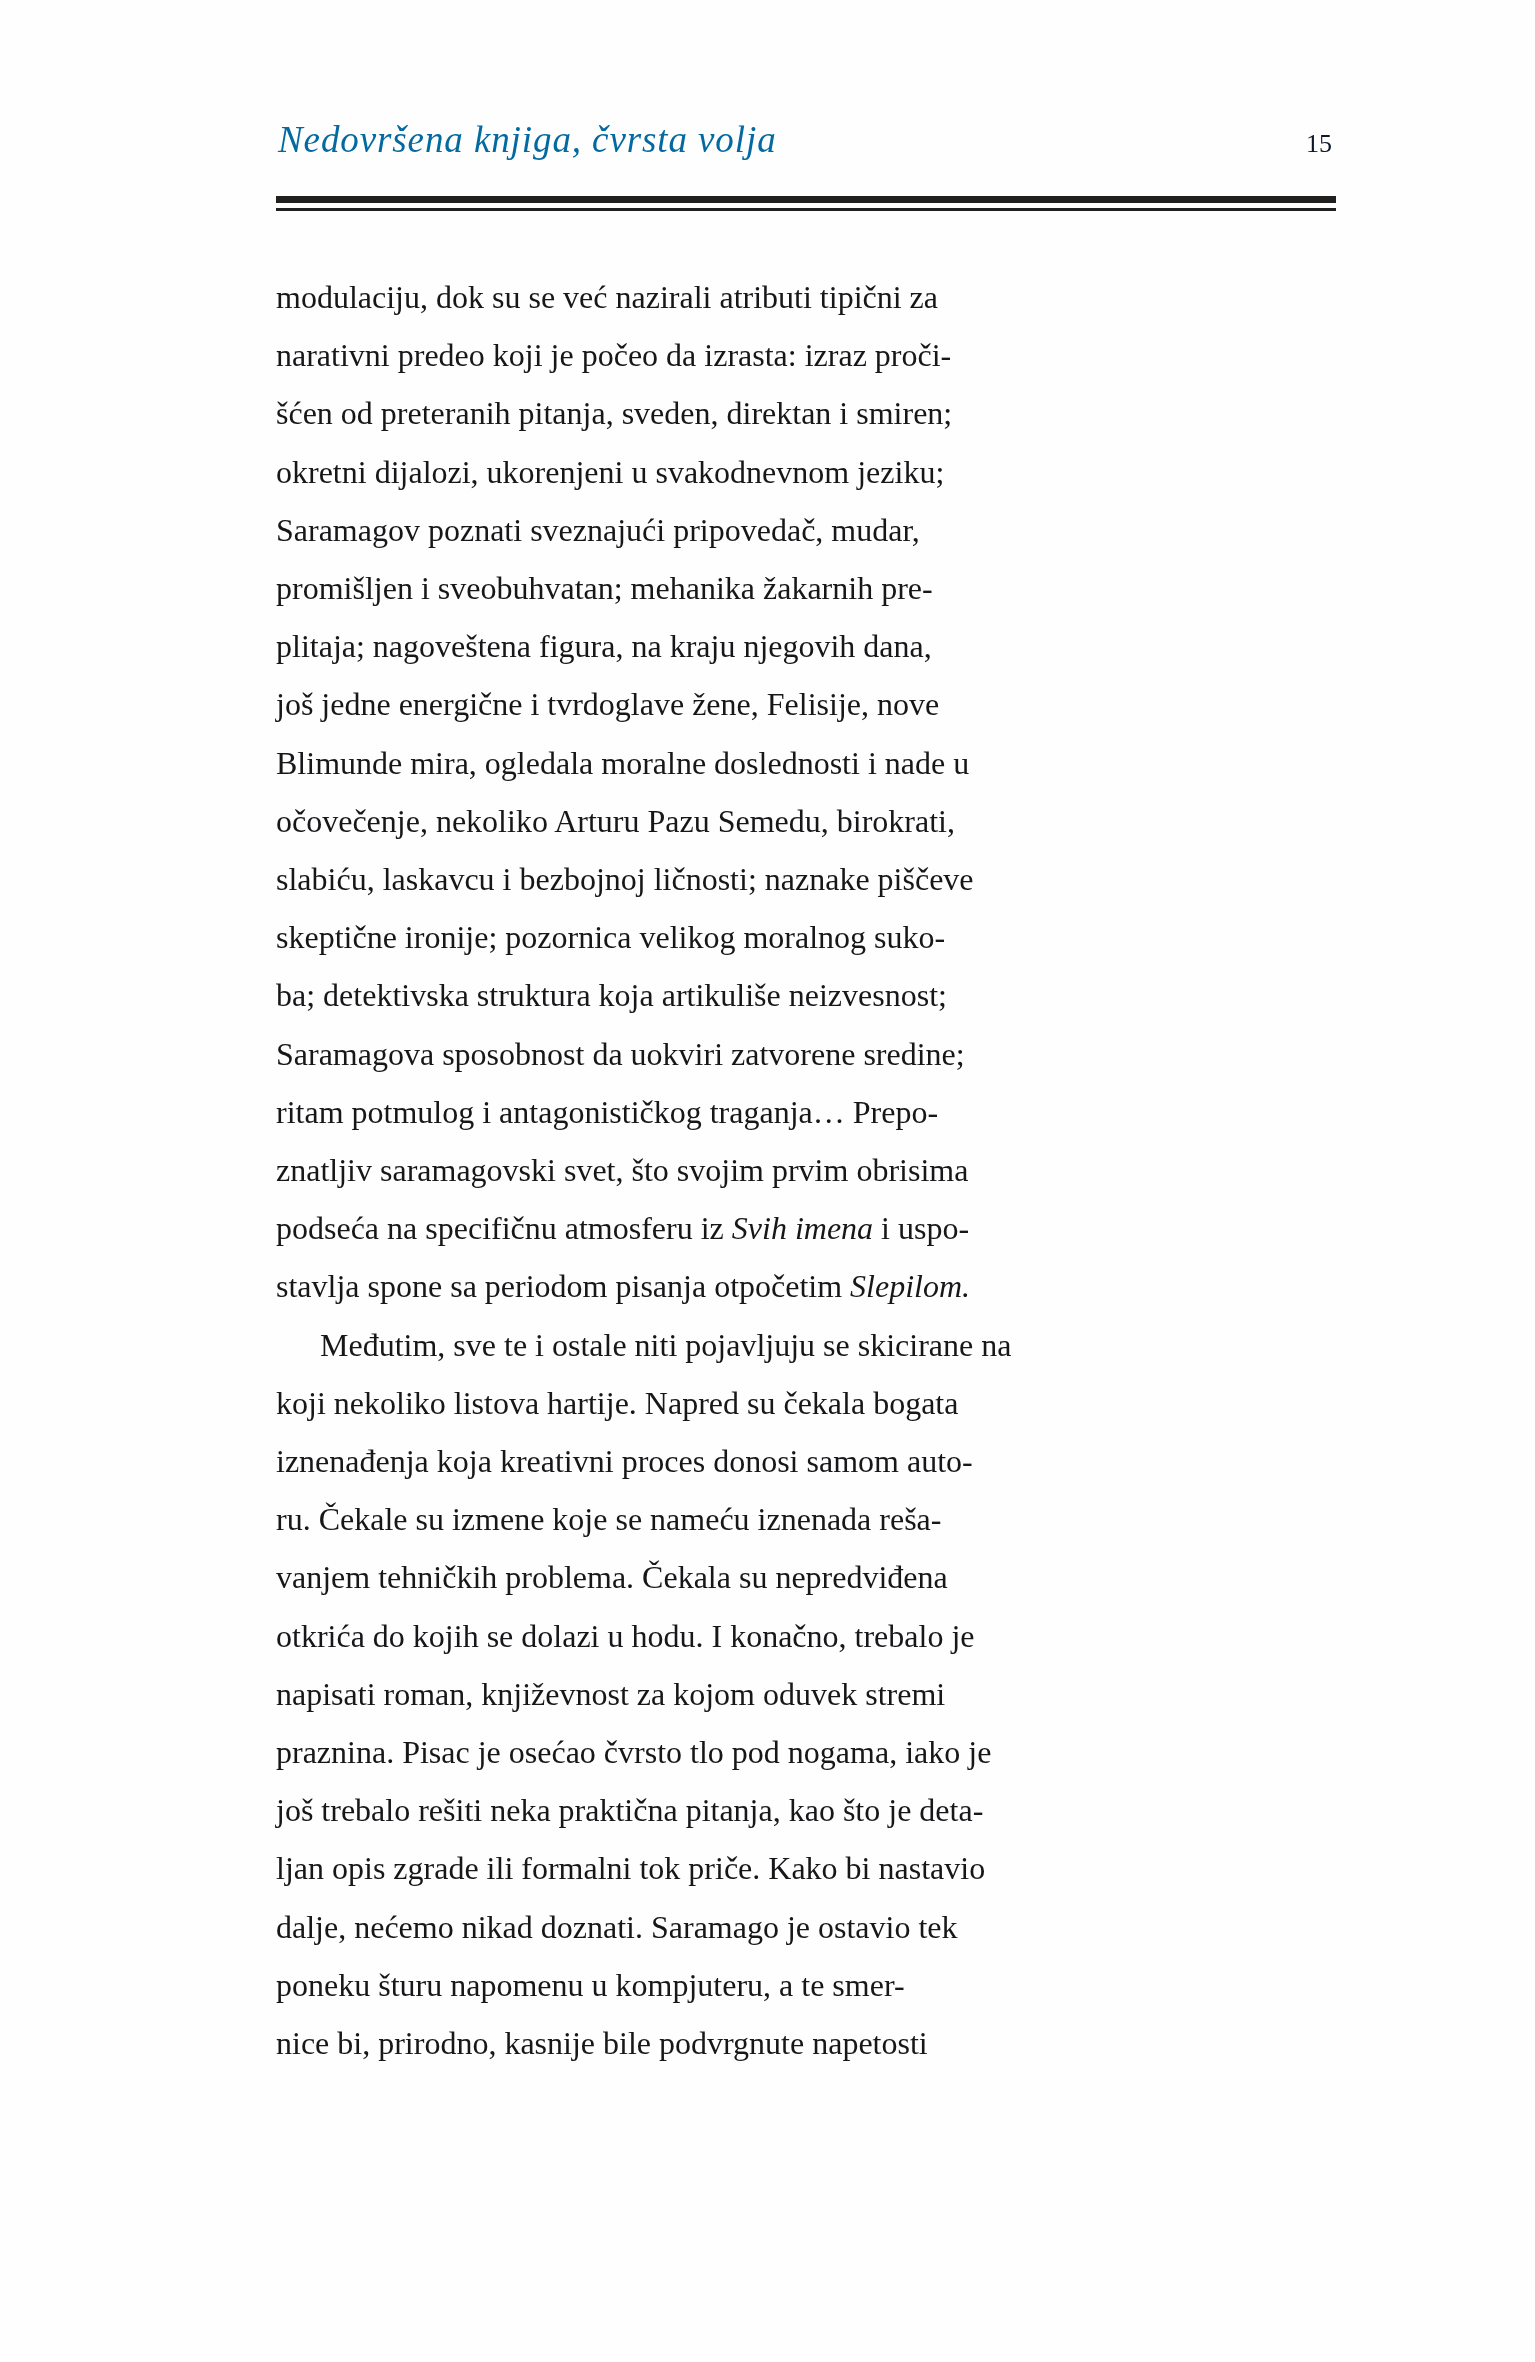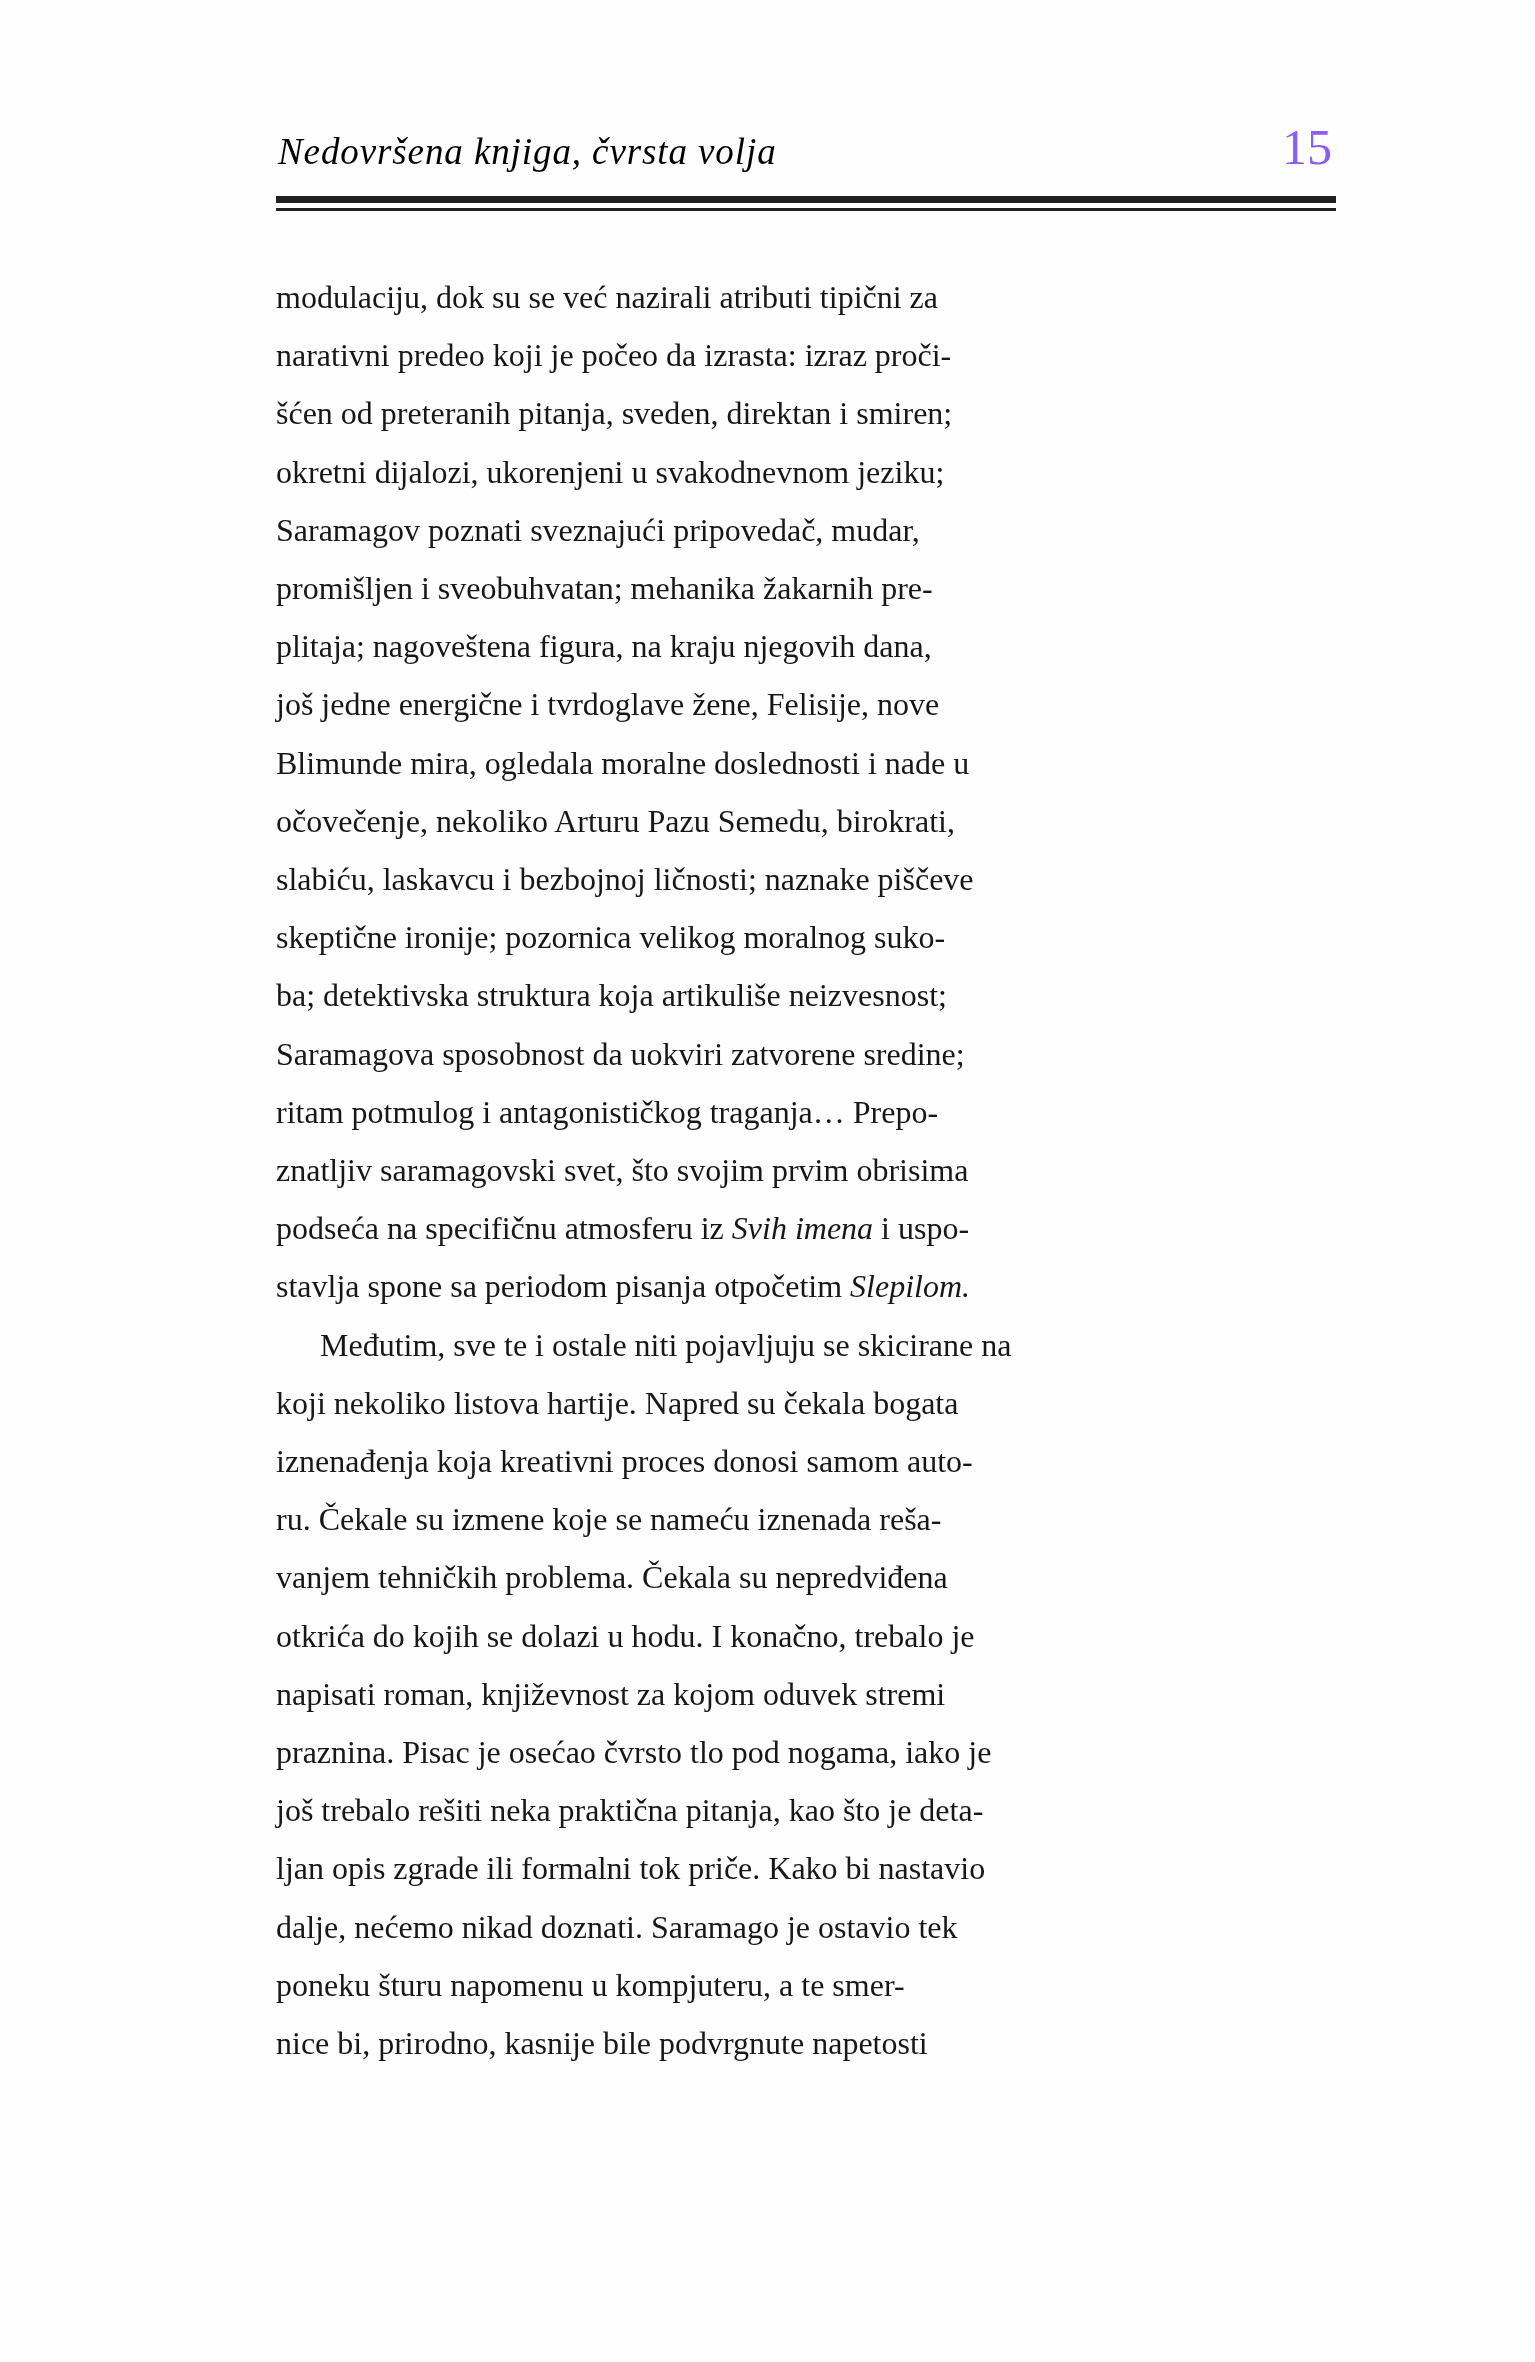--- a/index.html
+++ b/index.html
@@ -32,26 +32,26 @@
     top: 118px;
     width: 1060px;
     display: flex;
     align-items: baseline;
     justify-content: space-between;
   }
   .rh-title {
     font-style: italic;
     font-size: 37px;
     letter-spacing: 0.9px;
-    color: #000000;
+    color: #0369a1;
     white-space: nowrap;
   }
   .rh-folio {
-    font-size: 50px;
-    color: #8b5cf6;
+    font-size: 26px;
+    color: #0f172a;
     font-style: normal;
     letter-spacing: 0px;
     padding-right: 6px;
   }
 
   
   .rule-group {
     position: absolute;
     left: 276px;
     top: 196px;

